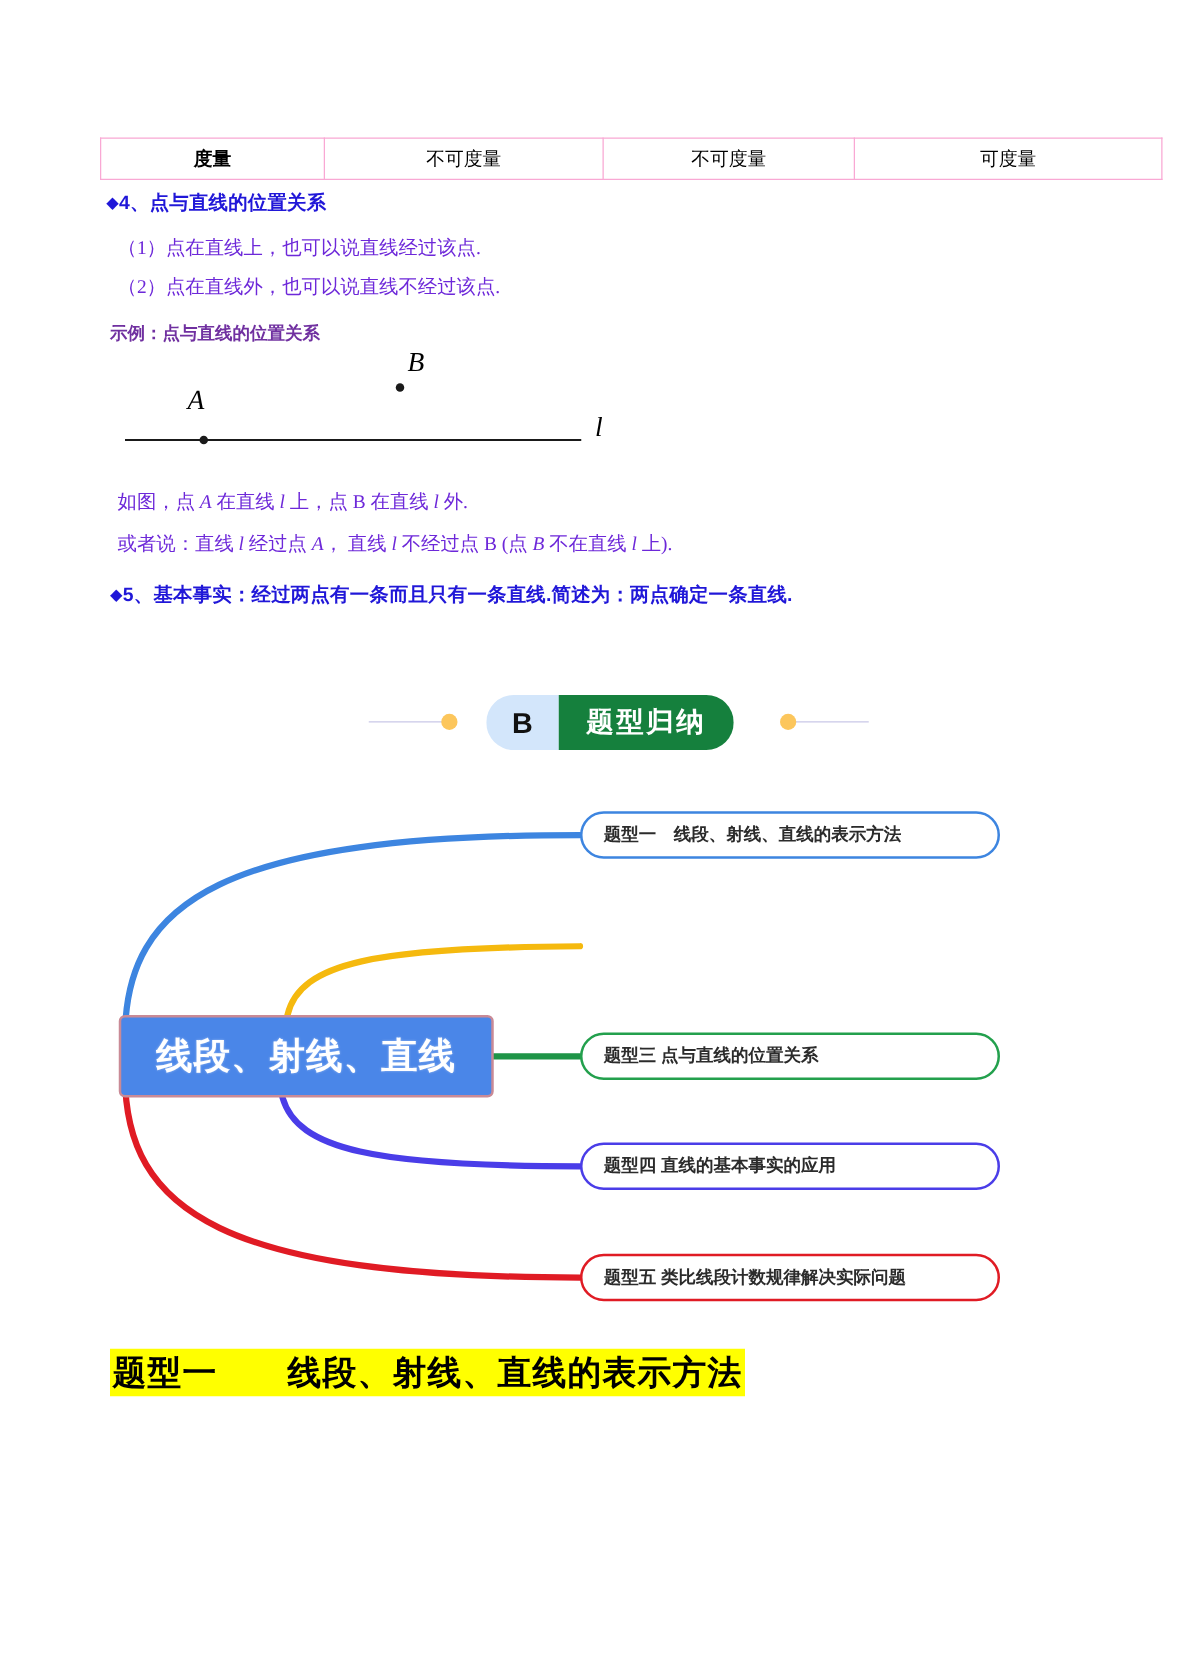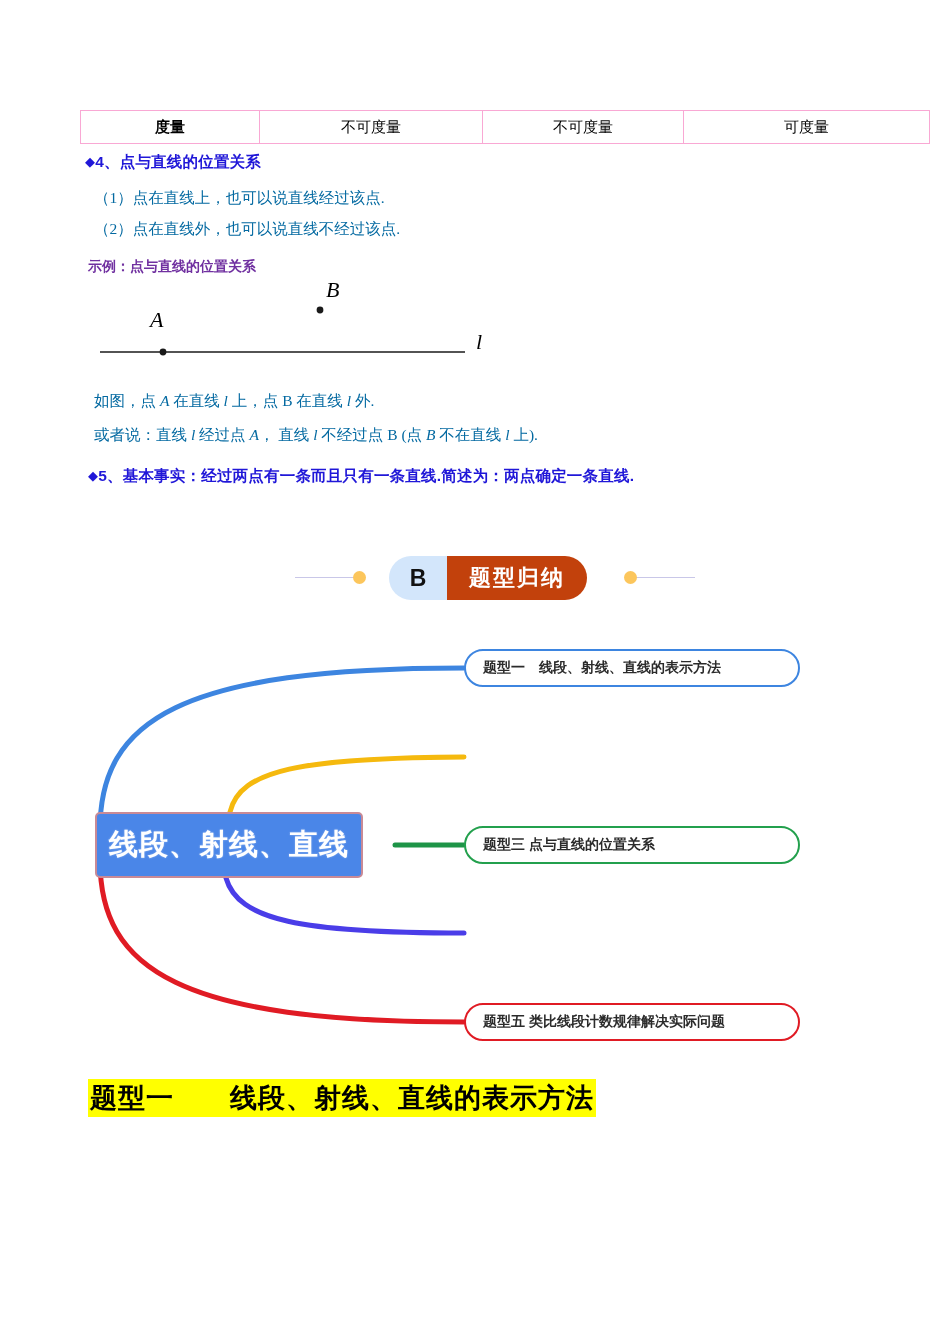--- a/index.html
+++ b/index.html
@@ -48,21 +48,21 @@
     letter-spacing: .2px;
   }
   .diamond {
     font-family: "DejaVu Sans", sans-serif;
     font-size: 13px;
     vertical-align: 1px;
   }
 
   .body-line {
     position: absolute;
-    color: #0369a1;
+    color: #6d28d9;
     font-size: 15.5px;
     font-family: "Liberation Serif", "DejaVu Serif", serif;
     white-space: nowrap;
   }
 
   .purple-head {
     position: absolute;
     color: #7030a0;
     font-weight: bold;
     font-size: 14px;
@@ -113,39 +113,39 @@
   .banner-b {
     background: #d3e6fb;
     width: 58px;
     display: flex; align-items: center; justify-content: center;
     color: #111111;
     font-weight: bold;
     font-size: 23px;
     font-family: "Liberation Sans", "DejaVu Sans", sans-serif;
   }
   .banner-title {
-    background: #c2410c;
+    background: #15803d;
     padding: 0 22px;
     display: flex; align-items: center; justify-content: center;
     color: #ffffff;
     font-weight: bold;
     font-size: 22px;
     letter-spacing: 2px;
     font-family: "Liberation Sans", "DejaVu Sans", sans-serif;
   }
 
   
   .map { position: absolute; left: 0px; top: 620px; width: 950px; height: 450px; }
   .map svg { position: absolute; left: 0; top: 0; }
 
   .center-node {
     position: absolute;
     left: 95px;
     top: 192px;
-    width: 268px;
+    width: 300px;
     height: 66px;
     background: #4a86e8;
     border: 2px solid #c98a96;
     border-radius: 5px;
     display: flex; align-items: center; justify-content: center;
     box-sizing: border-box;
   }
   .center-node span {
     color: #ffffff;
     font-weight: bold;
@@ -267,18 +267,21 @@
   <div class="center-node">
     <span>线段、射线、直线</span>
   </div>
 
   <div class="branch" style="top:29px;  border-color:#3d85e0;">
     <span>题型一　线段、射线、直线的表示方法</span>
   </div>
   <div class="branch" style="top:206px; border-color:#23a04d;">
     <span>题型三 点与直线的位置关系</span>
   </div>
+  <div class="branch" style="top:294px; border-color:#4a3de8;">
+    <span>题型四 直线的基本事实的应用</span>
+  </div>
   <div class="branch" style="top:383px; border-color:#e01b24;">
     <span>题型五 类比线段计数规律解决实际问题</span>
   </div>
 </div>
 
 <div class="hl-head">题型一　　线段、射线、直线的表示方法</div>
 
 </body></html>

